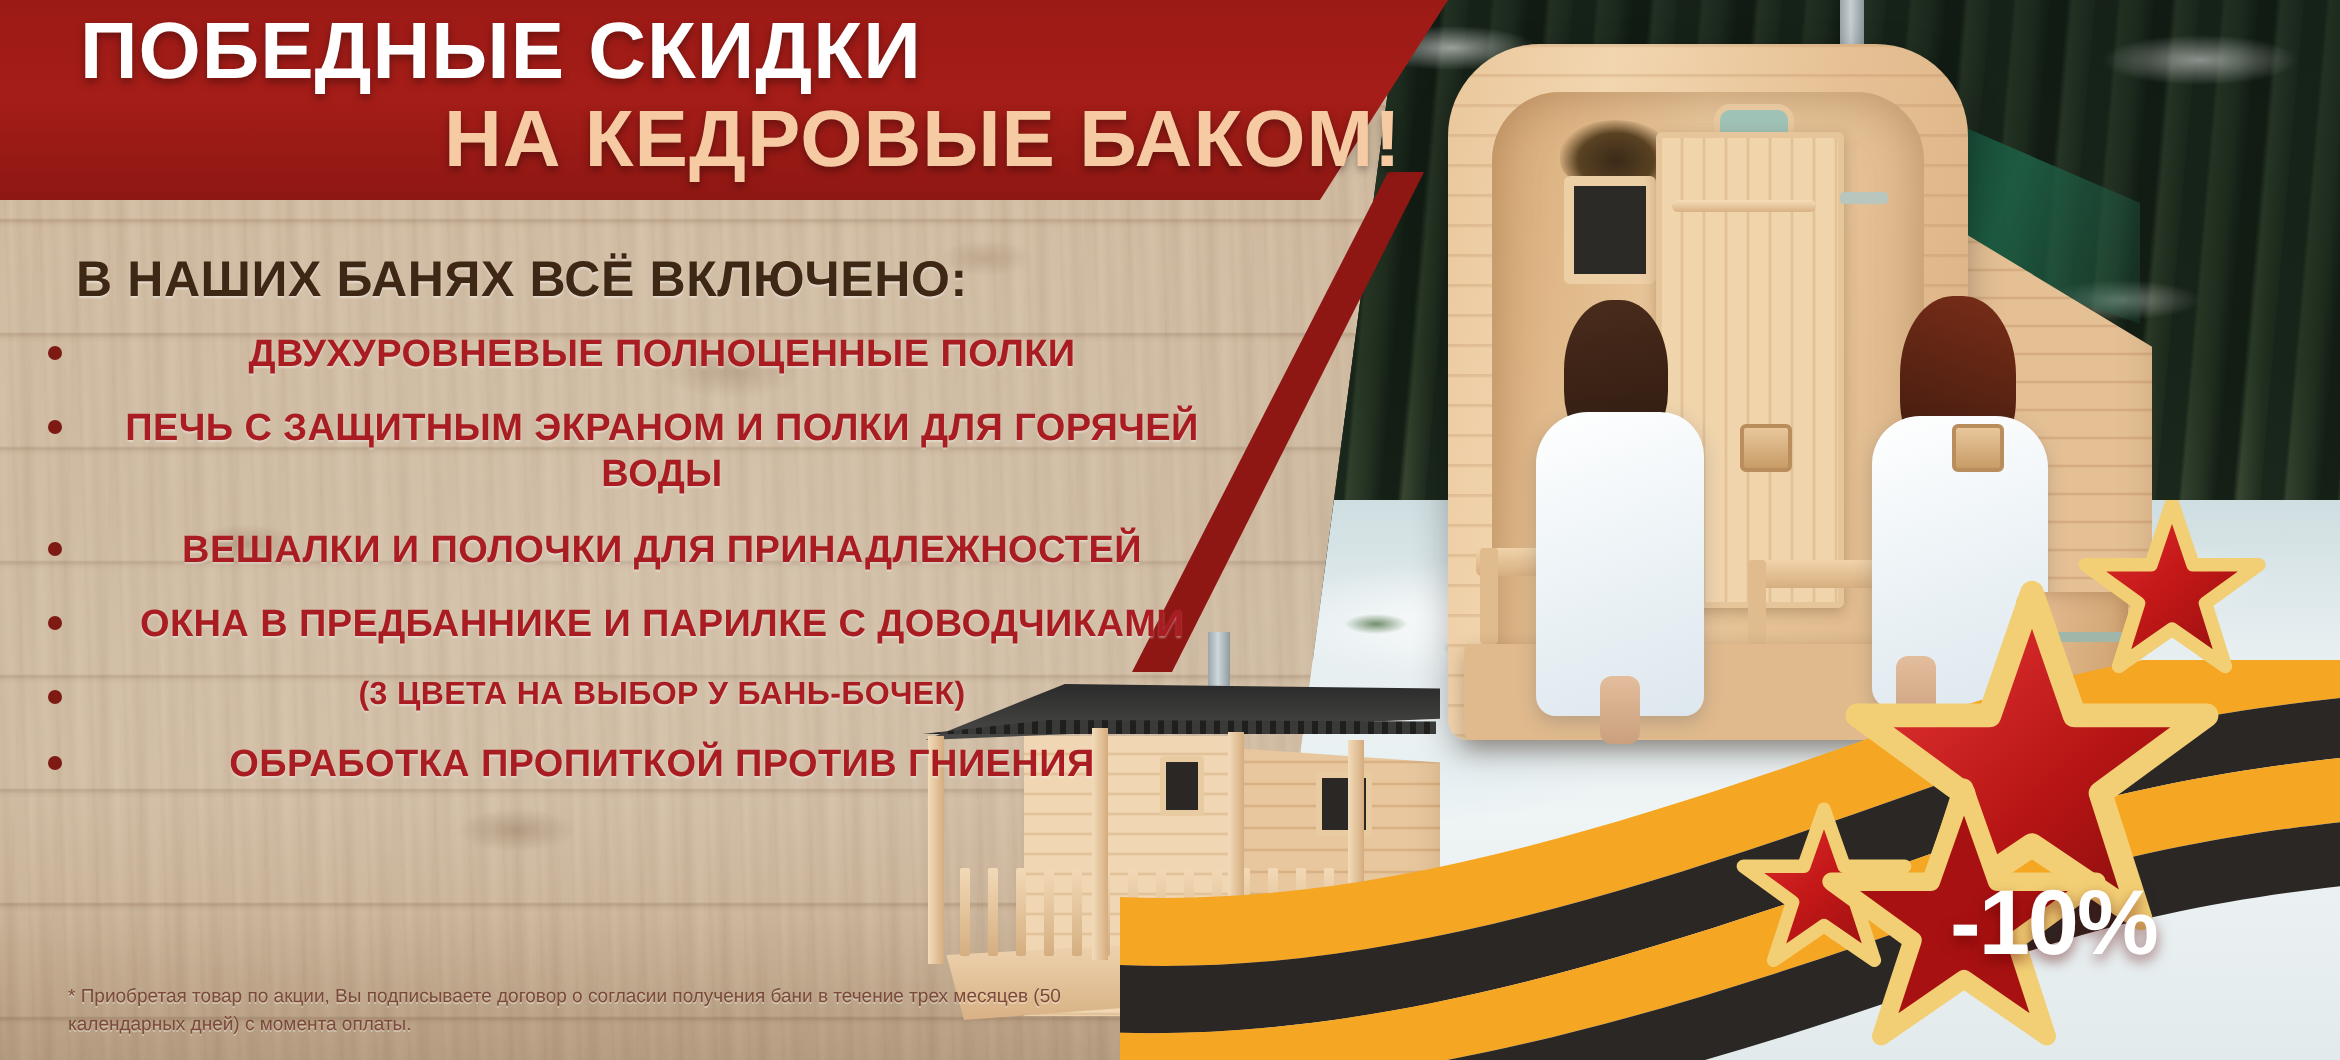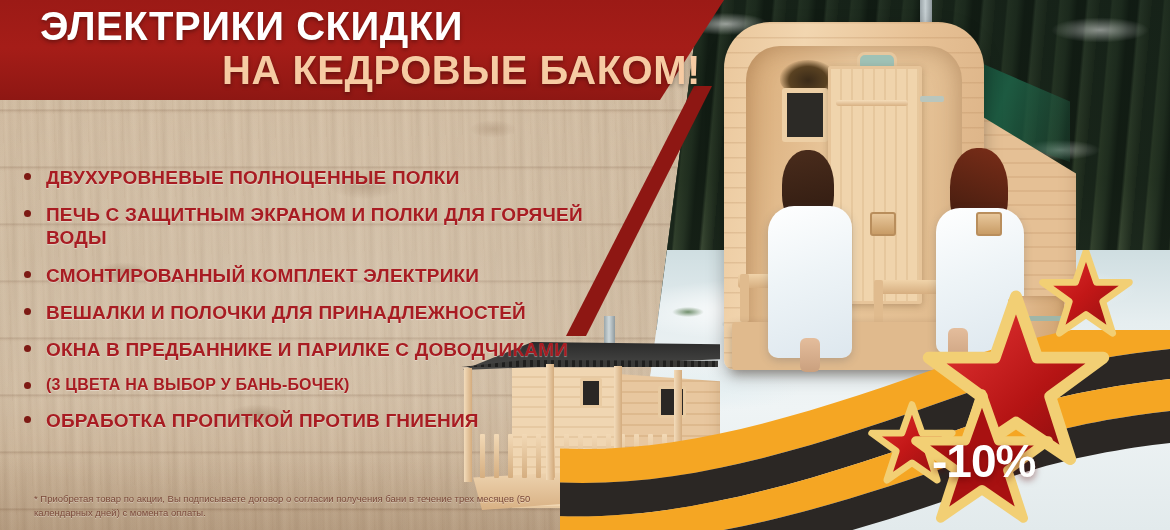--- a/index.html
+++ b/index.html
@@ -217,21 +217,21 @@
     text-shadow:0 2px 4px rgba(0,0,0,.35);
   }
 
   
   .list-heading{
     position:absolute;left:38px;top:126px;z-index:5;
     font-size:25px;font-weight:700;color:#3f2715;letter-spacing:.3px;
     text-shadow:0 1px 1px rgba(255,255,255,.45);
   }
   .bullets{position:absolute;left:16px;top:166px;width:600px;z-index:5;}
-  .bullet{position:relative;padding-left:30px;margin-bottom:14px;}
+  .bullet{position:relative;padding-left:30px;margin-bottom:14px;text-align:center;}
   .bullet .dot{
     position:absolute;left:8px;top:7px;width:7px;height:7px;border-radius:50%;
     background:#7d1a14;
   }
   .bullet .txt{
     display:block;font-size:19px;font-weight:700;color:#a81c22;
     letter-spacing:.2px;line-height:1.22;
     text-shadow:0 1px 1px rgba(255,255,255,.40);
   }
   .bullet .txt.sub{font-size:16px;}
@@ -242,21 +242,21 @@
     text-shadow:0 1px 0 rgba(255,255,255,.35);
   }
 
   
   .ribbon{position:absolute;left:560px;top:330px;width:610px;height:200px;z-index:7;
     overflow:hidden;}
 
   
   .stars{position:absolute;left:850px;top:250px;width:320px;height:280px;z-index:8;}
   .discount{
-    position:absolute;left:932px;top:434px;z-index:10;
+    position:absolute;left:975px;top:434px;z-index:10;
     font-size:46px;font-weight:700;color:#ffffff;
     letter-spacing:-1px;
     text-shadow:0 3px 7px rgba(90,0,0,.55);
   }
 </style>
 </head>
 <body>
 
 <div class="banner">
 
@@ -389,38 +389,35 @@
   <div class="discount">-10%</div>
 
   <div class="divider">
     <svg width="1170" height="530" viewBox="0 0 1170 530">
       <path d="M712,86 L586,336 L566,336 L694,86 Z" fill="#8e1713"></path>
       <path d="M614,468 L566,530 L700,530 L640,468 Z" fill="#9c1a16" opacity="0"></path>
     </svg>
   </div>
 
   <div class="header-band"></div>
-  <div class="header-line1">ЭЛЕКТРИКИ СКИДКИ</div>
+  <div class="header-line1">ПОБЕДНЫЕ СКИДКИ</div>
   <div class="header-line2">НА КЕДРОВЫЕ БАКОМ!</div>
 
+  <div class="list-heading">В НАШИХ БАНЯХ ВСЁ ВКЛЮЧЕНО:</div>
   <div class="bullets">
       <div class="bullet">
         <span class="dot"></span>
         <span class="txt">ДВУХУРОВНЕВЫЕ ПОЛНОЦЕННЫЕ ПОЛКИ</span>
       </div>
       <div class="bullet">
         <span class="dot"></span>
         <span class="txt">ПЕЧЬ С ЗАЩИТНЫМ ЭКРАНОМ И ПОЛКИ ДЛЯ ГОРЯЧЕЙ ВОДЫ</span>
       </div>
       <div class="bullet">
         <span class="dot"></span>
-        <span class="txt">СМОНТИРОВАННЫЙ КОМПЛЕКТ ЭЛЕКТРИКИ</span>
-      </div>
-      <div class="bullet">
-        <span class="dot"></span>
         <span class="txt">ВЕШАЛКИ И ПОЛОЧКИ ДЛЯ ПРИНАДЛЕЖНОСТЕЙ</span>
       </div>
       <div class="bullet">
         <span class="dot"></span>
         <span class="txt">ОКНА В ПРЕДБАННИКЕ И ПАРИЛКЕ С ДОВОДЧИКАМИ</span>
       </div>
       <div class="bullet">
         <span class="dot"></span>
         <span class="txt sub">(3 ЦВЕТА НА ВЫБОР У БАНЬ-БОЧЕК)</span>
       </div>

